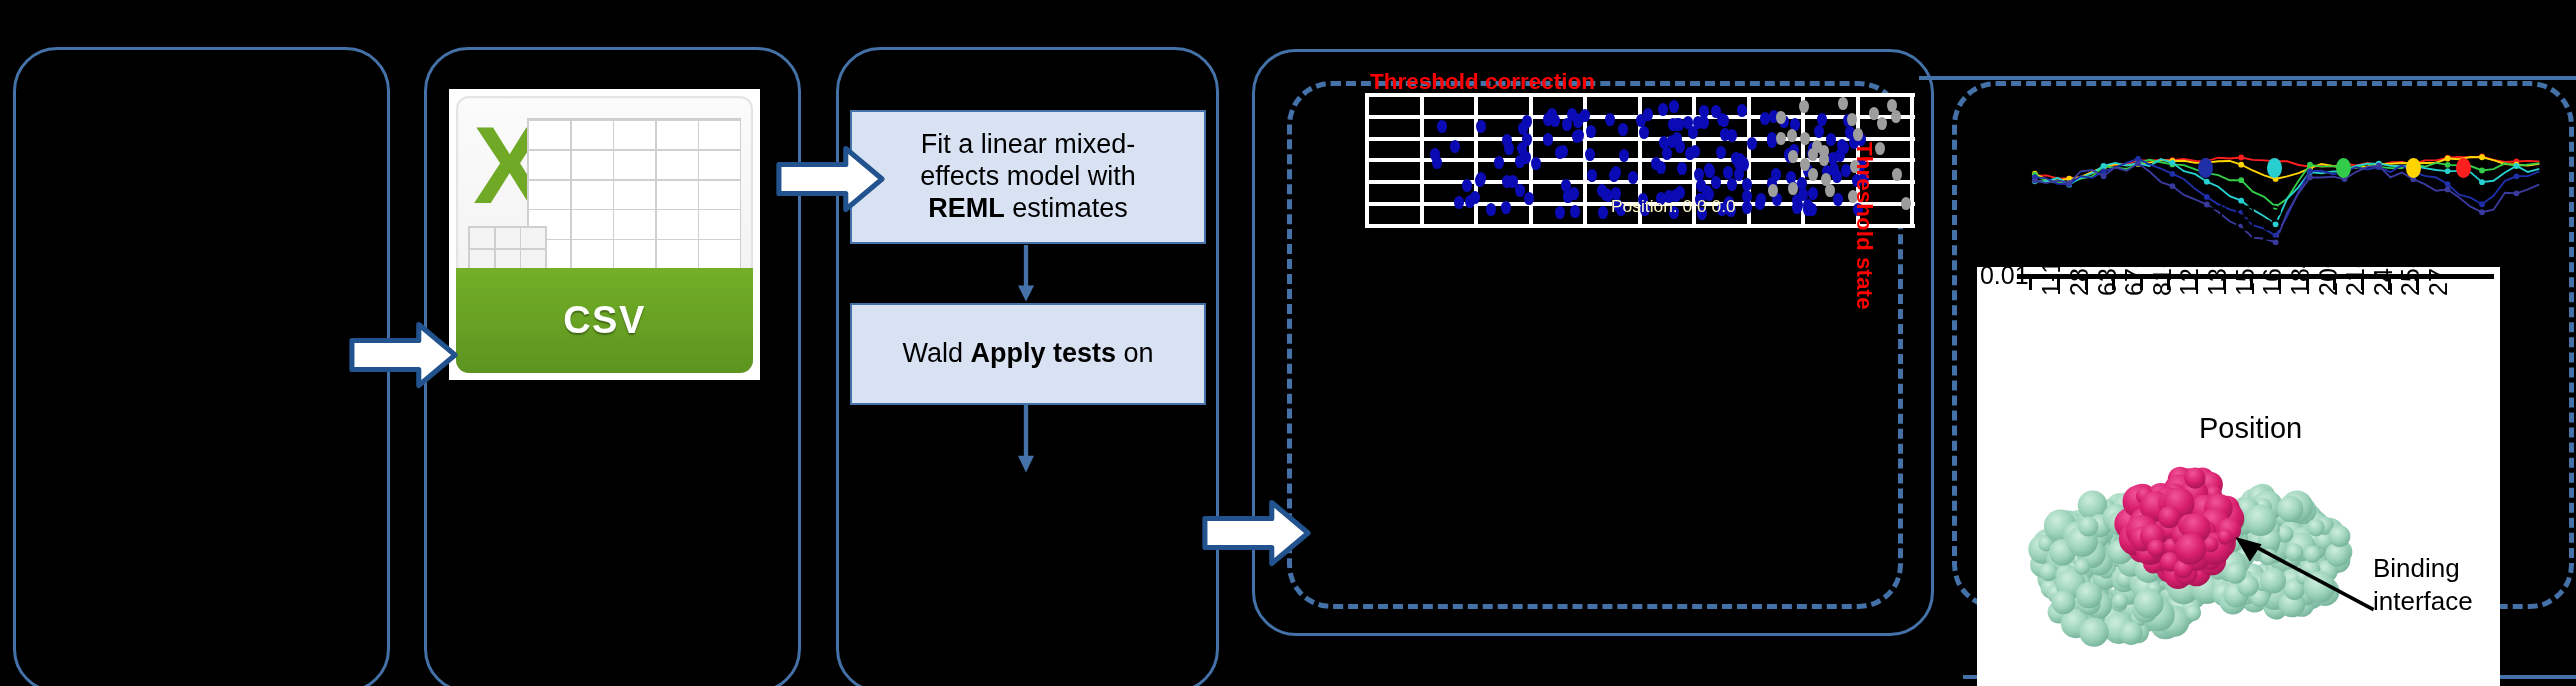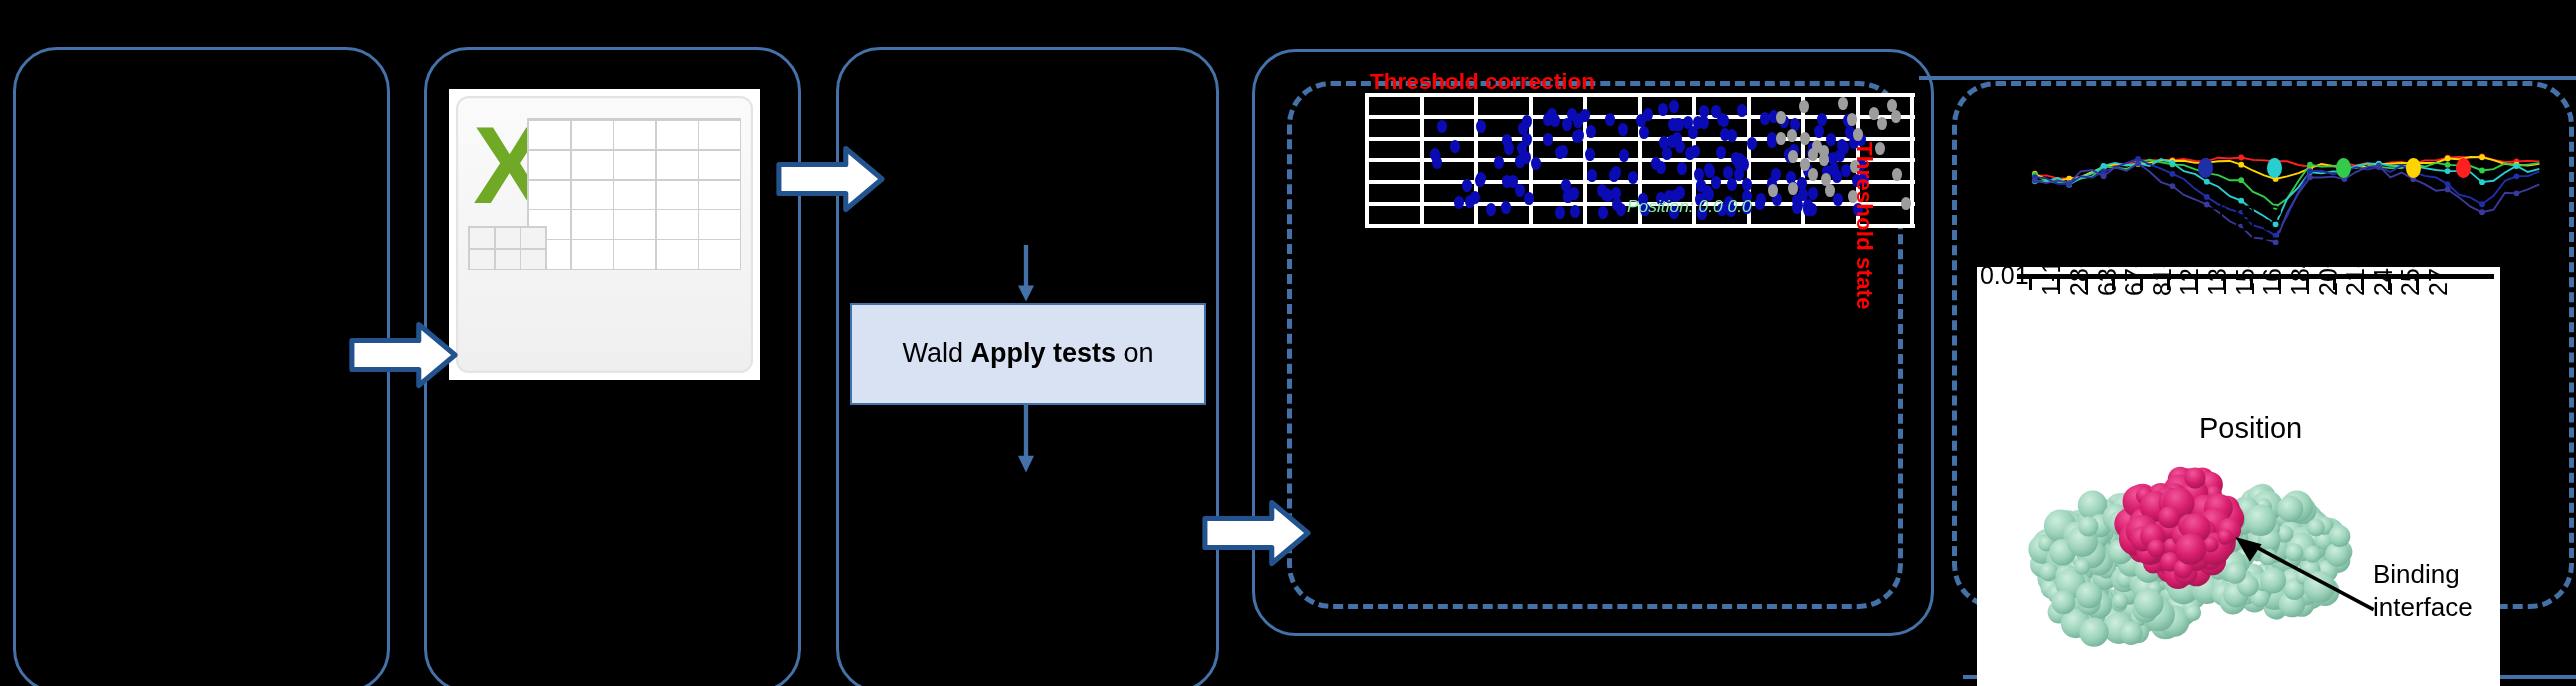--- a/index.html
+++ b/index.html
@@ -72,44 +72,54 @@
   .axiscard .axisline{position:absolute;left:40px;right:5.8px;top:7.3px;height:4.4px;background:#000;}
   .axiscard .tick{position:absolute;top:7.3px;width:2.9px;height:16px;background:#000;}
   .axiscard .ylab{position:absolute;left:2.9px;top:-5.8px;font-size:25px;color:#000;}
   .axiscard .plabel{position:absolute;font-size:29px;color:#000;}
   .ticklabel{position:absolute;font-size:25px;color:#000;white-space:nowrap;
     transform:rotate(-90deg);transform-origin:left top;letter-spacing:0px;}
 
   
   .protein{position:absolute;}
   .protein svg{display:block;}
-  .bindlabel{position:absolute;font-size:26px;color:#000;line-height:1.25;white-space:pre-line;margin-top:6px;}
+  .bindlabel{position:absolute;font-size:26px;color:#000;line-height:1.25;white-space:pre-line;}
 
   
   .hairline{position:absolute;height:3.6px;background:#4472a8;}
 </style>
 </head>
 <body>
 
 <div class="stage">
 
   <div class="panel" style="left:13px;top:47px;width:371px;height:640px;"></div>
 
   <div class="panel" style="left:424px;top:47px;width:371px;height:640px;"></div>
 
   <div class="csvwrap" style="left:449px;top:89px;width:311px;height:291px;">
     <div class="csvicon">
       <div class="xmark">X</div>
       <div class="grid"></div>
       <div class="grid2"></div>
+      <div class="band">
+          <span>CSV</span>
+        </div>
     </div>
   </div>
 
   <div class="panel" style="left:836px;top:47px;width:377px;height:640px;"></div>
 
+  <div class="procbox" style="left:850px;top:110px;width:356px;height:134px;">
+    <div>
+      <span>Fit a linear mixed-</span><br>
+      <span>effects model with</span><br>
+      <b>REML</b><span> estimates</span>
+    </div>
+  </div>
 
   <div class="conn" style="left:1015px;top:245px;width:22px;height:58px;">
     <svg width="22" height="58" viewBox="0 0 30 80">
       <line x1="15" y1="0" x2="15" y2="58" stroke="#4472a8" stroke-width="6"></line>
       <polygon points="4,56 26,56 15,78" fill="#4472a8"></polygon>
     </svg>
   </div>
 
   <div class="procbox" style="left:850px;top:303px;width:356px;height:102px;">
     <div>
@@ -355,21 +365,21 @@
         <div class="dot g" style="left: 483px; top: 97px;"></div>
         <div class="dot g" style="left: 473px; top: 3.6px;"></div>
         <div class="dot g" style="left: 454px; top: 60px;"></div>
         <div class="dot g" style="left: 422px; top: 36px;"></div>
         <div class="dot g" style="left: 411px; top: 18px;"></div>
         <div class="dot g" style="left: 411px; top: 39px;"></div>
         <div class="dot g" style="left: 460px; top: 91px;"></div>
         <div class="dot g" style="left: 403px; top: 91px;"></div>
         <div class="hline" style="top: 13px; background: rgb(255, 0, 0);"></div>
         <div class="vline" style="left: 504px; background: rgb(255, 0, 0);"></div>
-        <div class="ghosttext" style="position: absolute; left: 262px; top: 103px; color: #86efac; font-size: 17.4px; font-style: italic;">Position: 0.0  0.0</div>
+        <div class="ghosttext" style="position: absolute; left: 246px; top: 103px; color: #fef9c3; font-size: 17.4px;">Position: 0.0  0.0</div>
         <div class="lbl-thr-state" style="left: 512px; top: 49px;">Threshold state</div>
       </div>
     </div>
 
   <div class="panel dashed" style="left:1952px;top:81px;width:612px;height:518px;"></div>
 
   <div class="hairline" style="left:1919px;top:76px;width:657px;"></div>
   <div class="hairline" style="left:1963px;top:675px;width:613px;"></div>
 
   <div class="peptide-chart" style="left:2013px;top:138px;width:538px;height:131px;">

